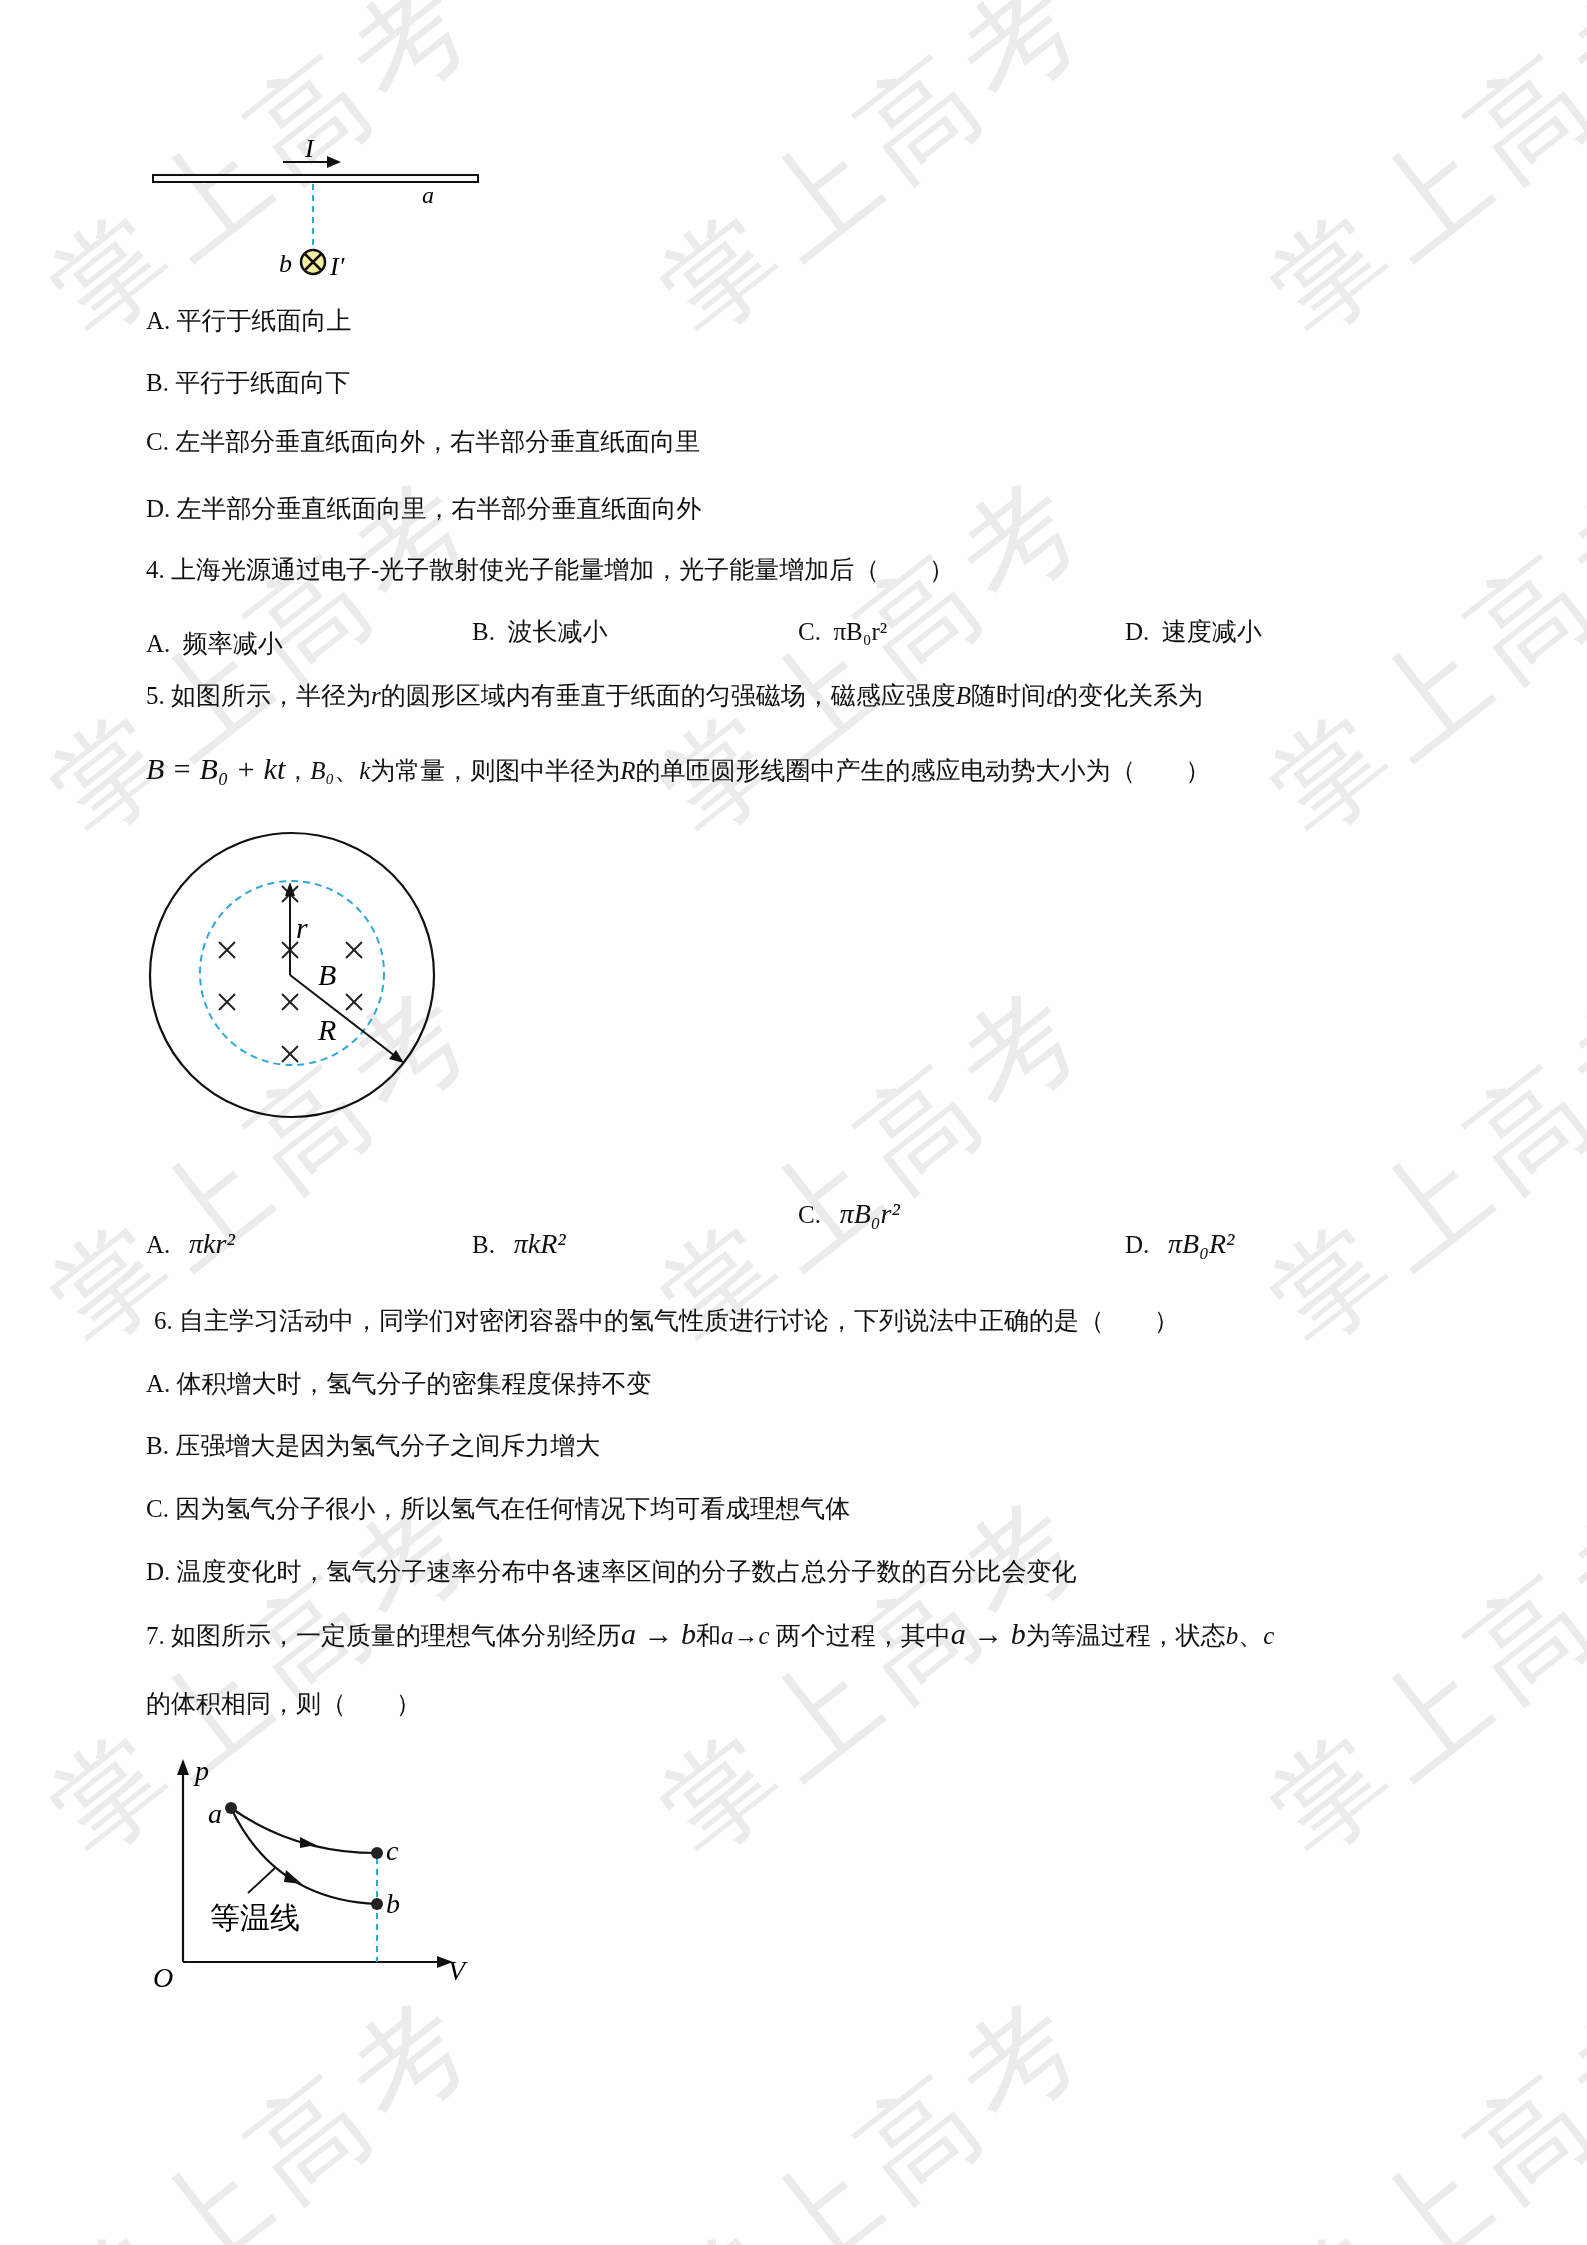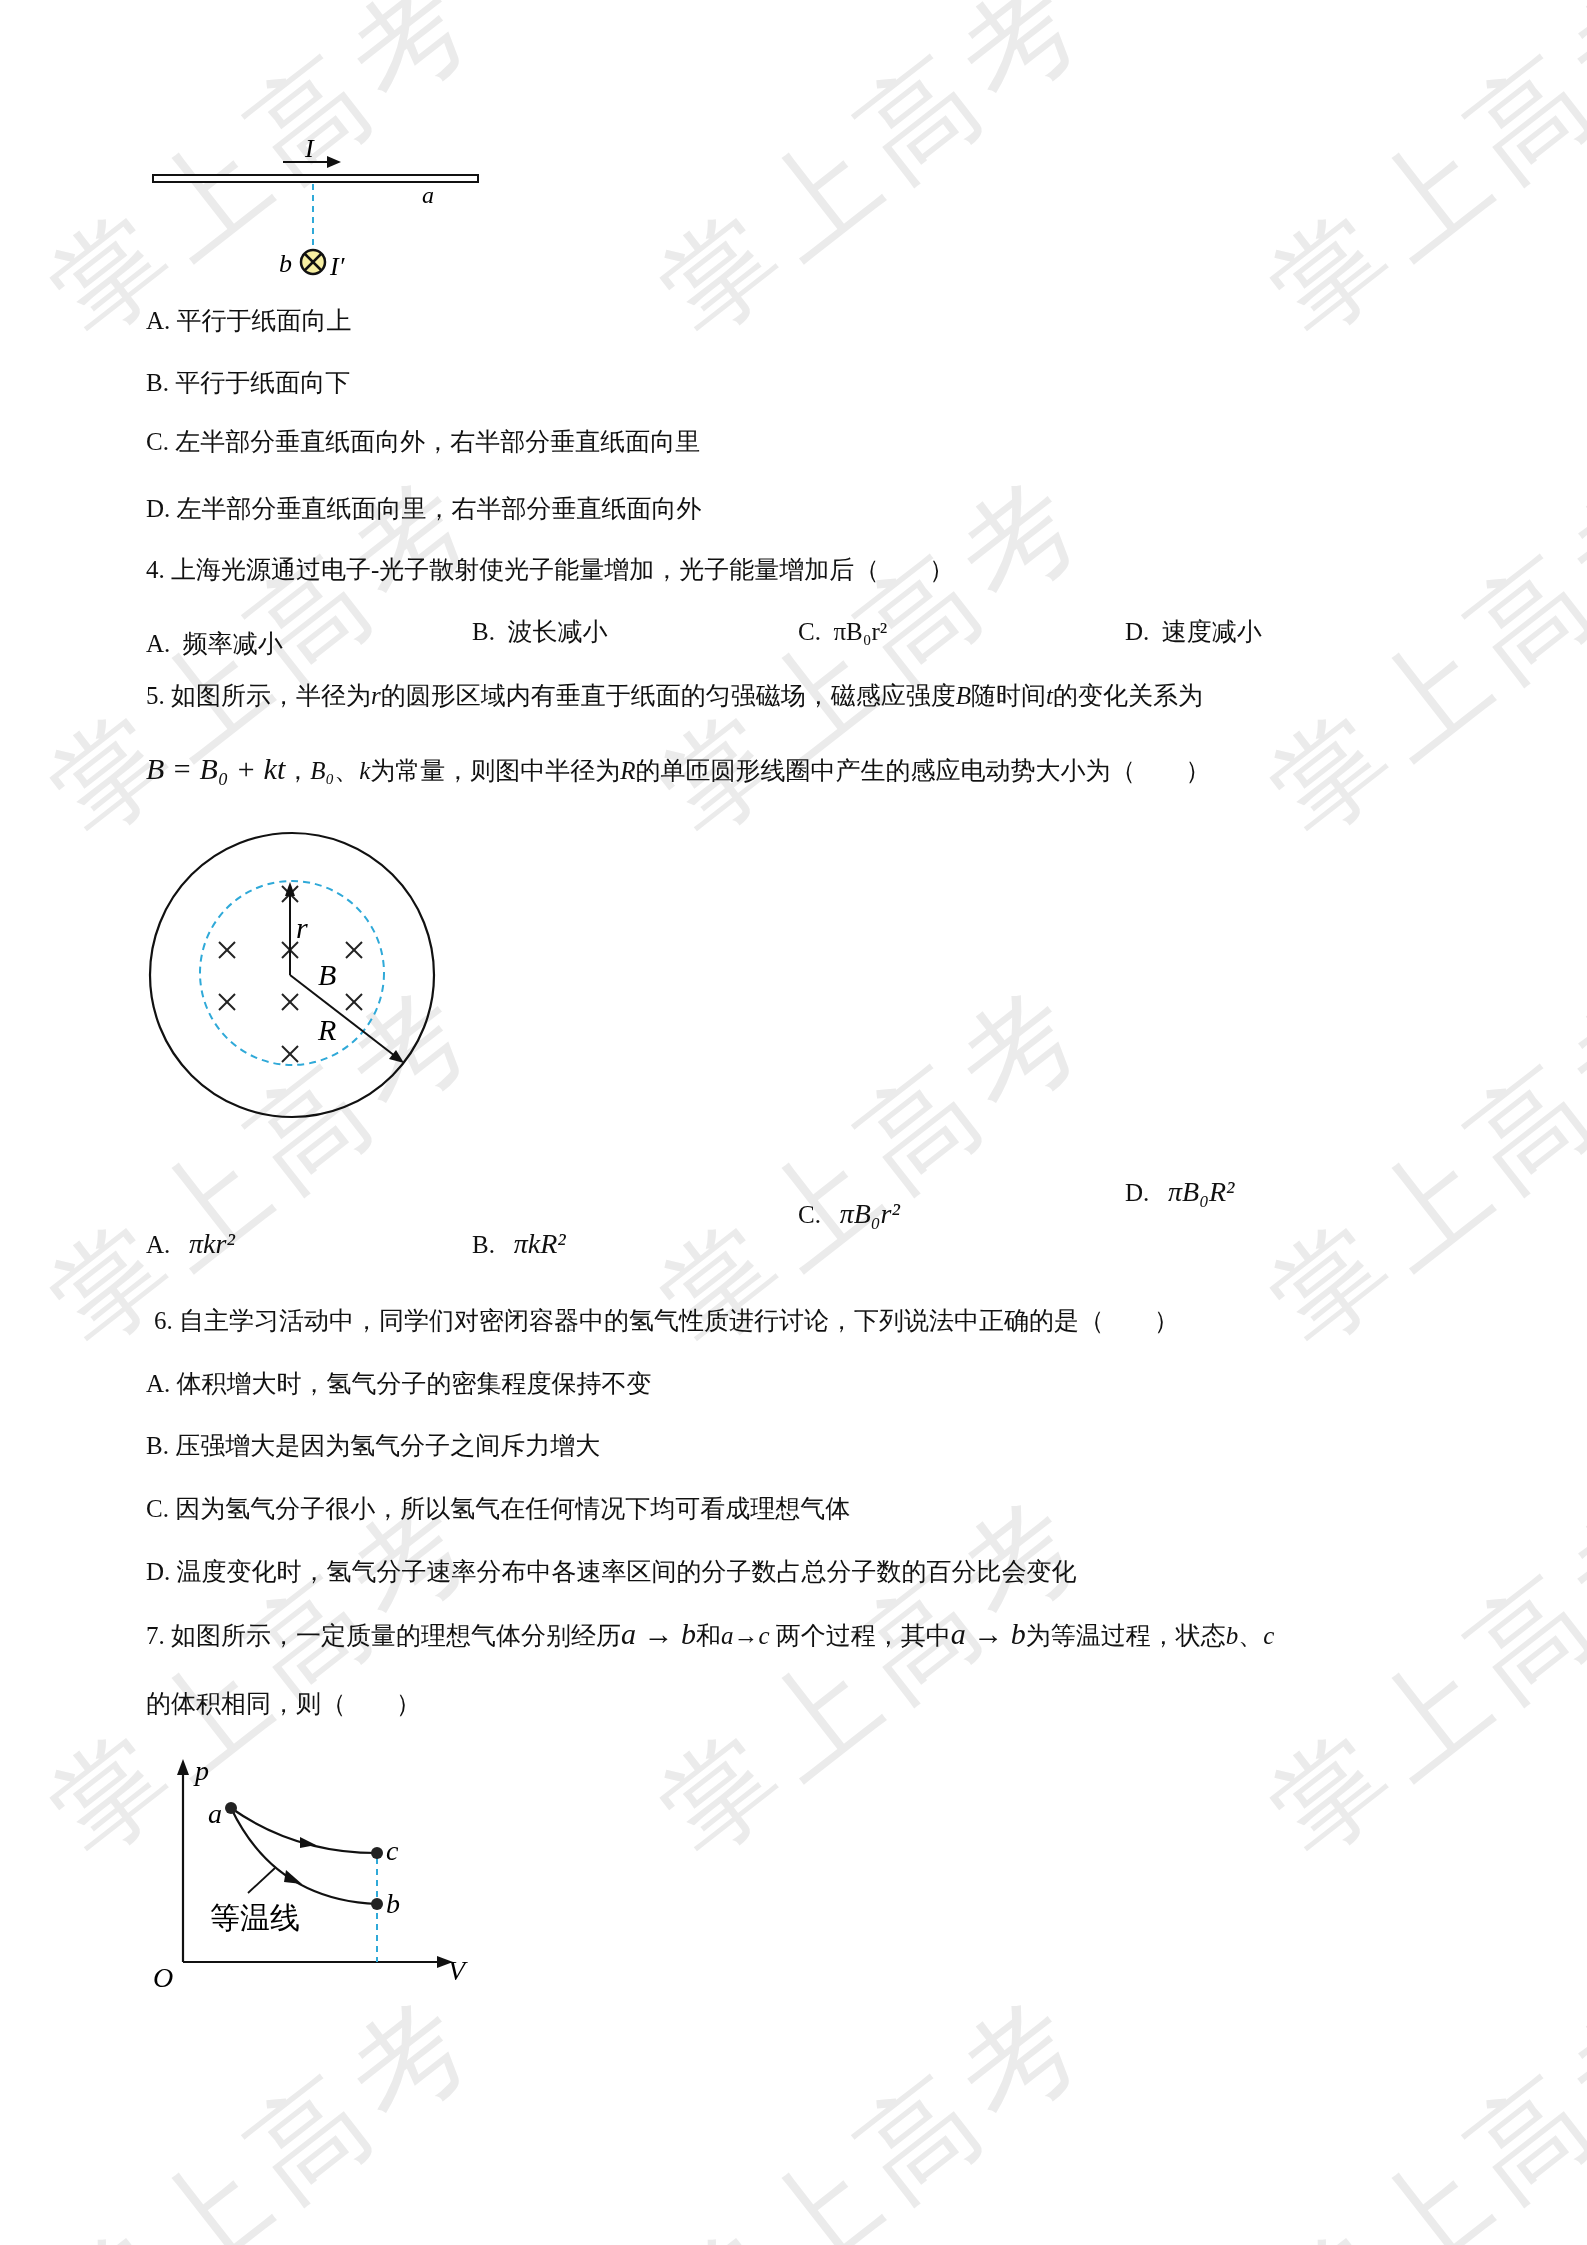--- a/index.html
+++ b/index.html
@@ -92,21 +92,21 @@
   <line x1="150" y1="155" x2="255" y2="236" stroke="#111" stroke-width="2"></line>
   <polygon points="264,243 249,239 256,230" fill="#111"></polygon>
   <text x="156" y="118" font-size="30">r</text>
   <text x="178" y="165" font-size="30">B</text>
   <text x="178" y="220" font-size="30">R</text>
 </svg>
 
 <div class="opt4" style="left:146px;top:1228px;"><span>A.</span>&nbsp;&nbsp;&nbsp;<span class="m" style="font-size:28px;">πkr²</span></div>
 <div class="opt4" style="left:472px;top:1228px;"><span>B.</span>&nbsp;&nbsp;&nbsp;<span class="m" style="font-size:28px;">πkR²</span></div>
 <div class="opt4" style="left:798px;top:1198px;"><span>C.</span>&nbsp;&nbsp;&nbsp;<span class="m" style="font-size:28px;">πB₀r²</span></div>
-<div class="opt4" style="left:1125px;top:1176px;"><span>D.</span>&nbsp;&nbsp;&nbsp;<span class="m" style="font-size:28px;">πB₀R²</span></div>
+<div class="opt4" style="left:1125px;top:1228px;"><span>D.</span>&nbsp;&nbsp;&nbsp;<span class="m" style="font-size:28px;">πB₀R²</span></div>
 
 <div class="line" style="top:1305px;margin-left:8px;">6. 自主学习活动中，同学们对密闭容器中的氢气性质进行讨论，下列说法中正确的是（　　）</div>
 <div class="line" style="top:1368px;"><span>A.</span>&nbsp;<span>体积增大时，氢气分子的密集程度保持不变</span></div>
 <div class="line" style="top:1430px;"><span>B.</span>&nbsp;<span>压强增大是因为氢气分子之间斥力增大</span></div>
 <div class="line" style="top:1493px;"><span>C.</span>&nbsp;<span>因为氢气分子很小，所以氢气在任何情况下均可看成理想气体</span></div>
 <div class="line" style="top:1556px;"><span>D.</span>&nbsp;<span>温度变化时，氢气分子速率分布中各速率区间的分子数占总分子数的百分比会变化</span></div>
 
 <div class="line" style="top:1618px;">
   <span>7. 如图所示，一定质量的理想气体分别经历</span><span class="m mbig">a → b</span><span>和</span><span class="m">a→c</span>&nbsp;<span>两个过程，其中</span><span class="m mbig">a → b</span><span>为等温过程，状态</span><span class="m">b</span><span>、</span><span class="m">c</span>
 </div>

